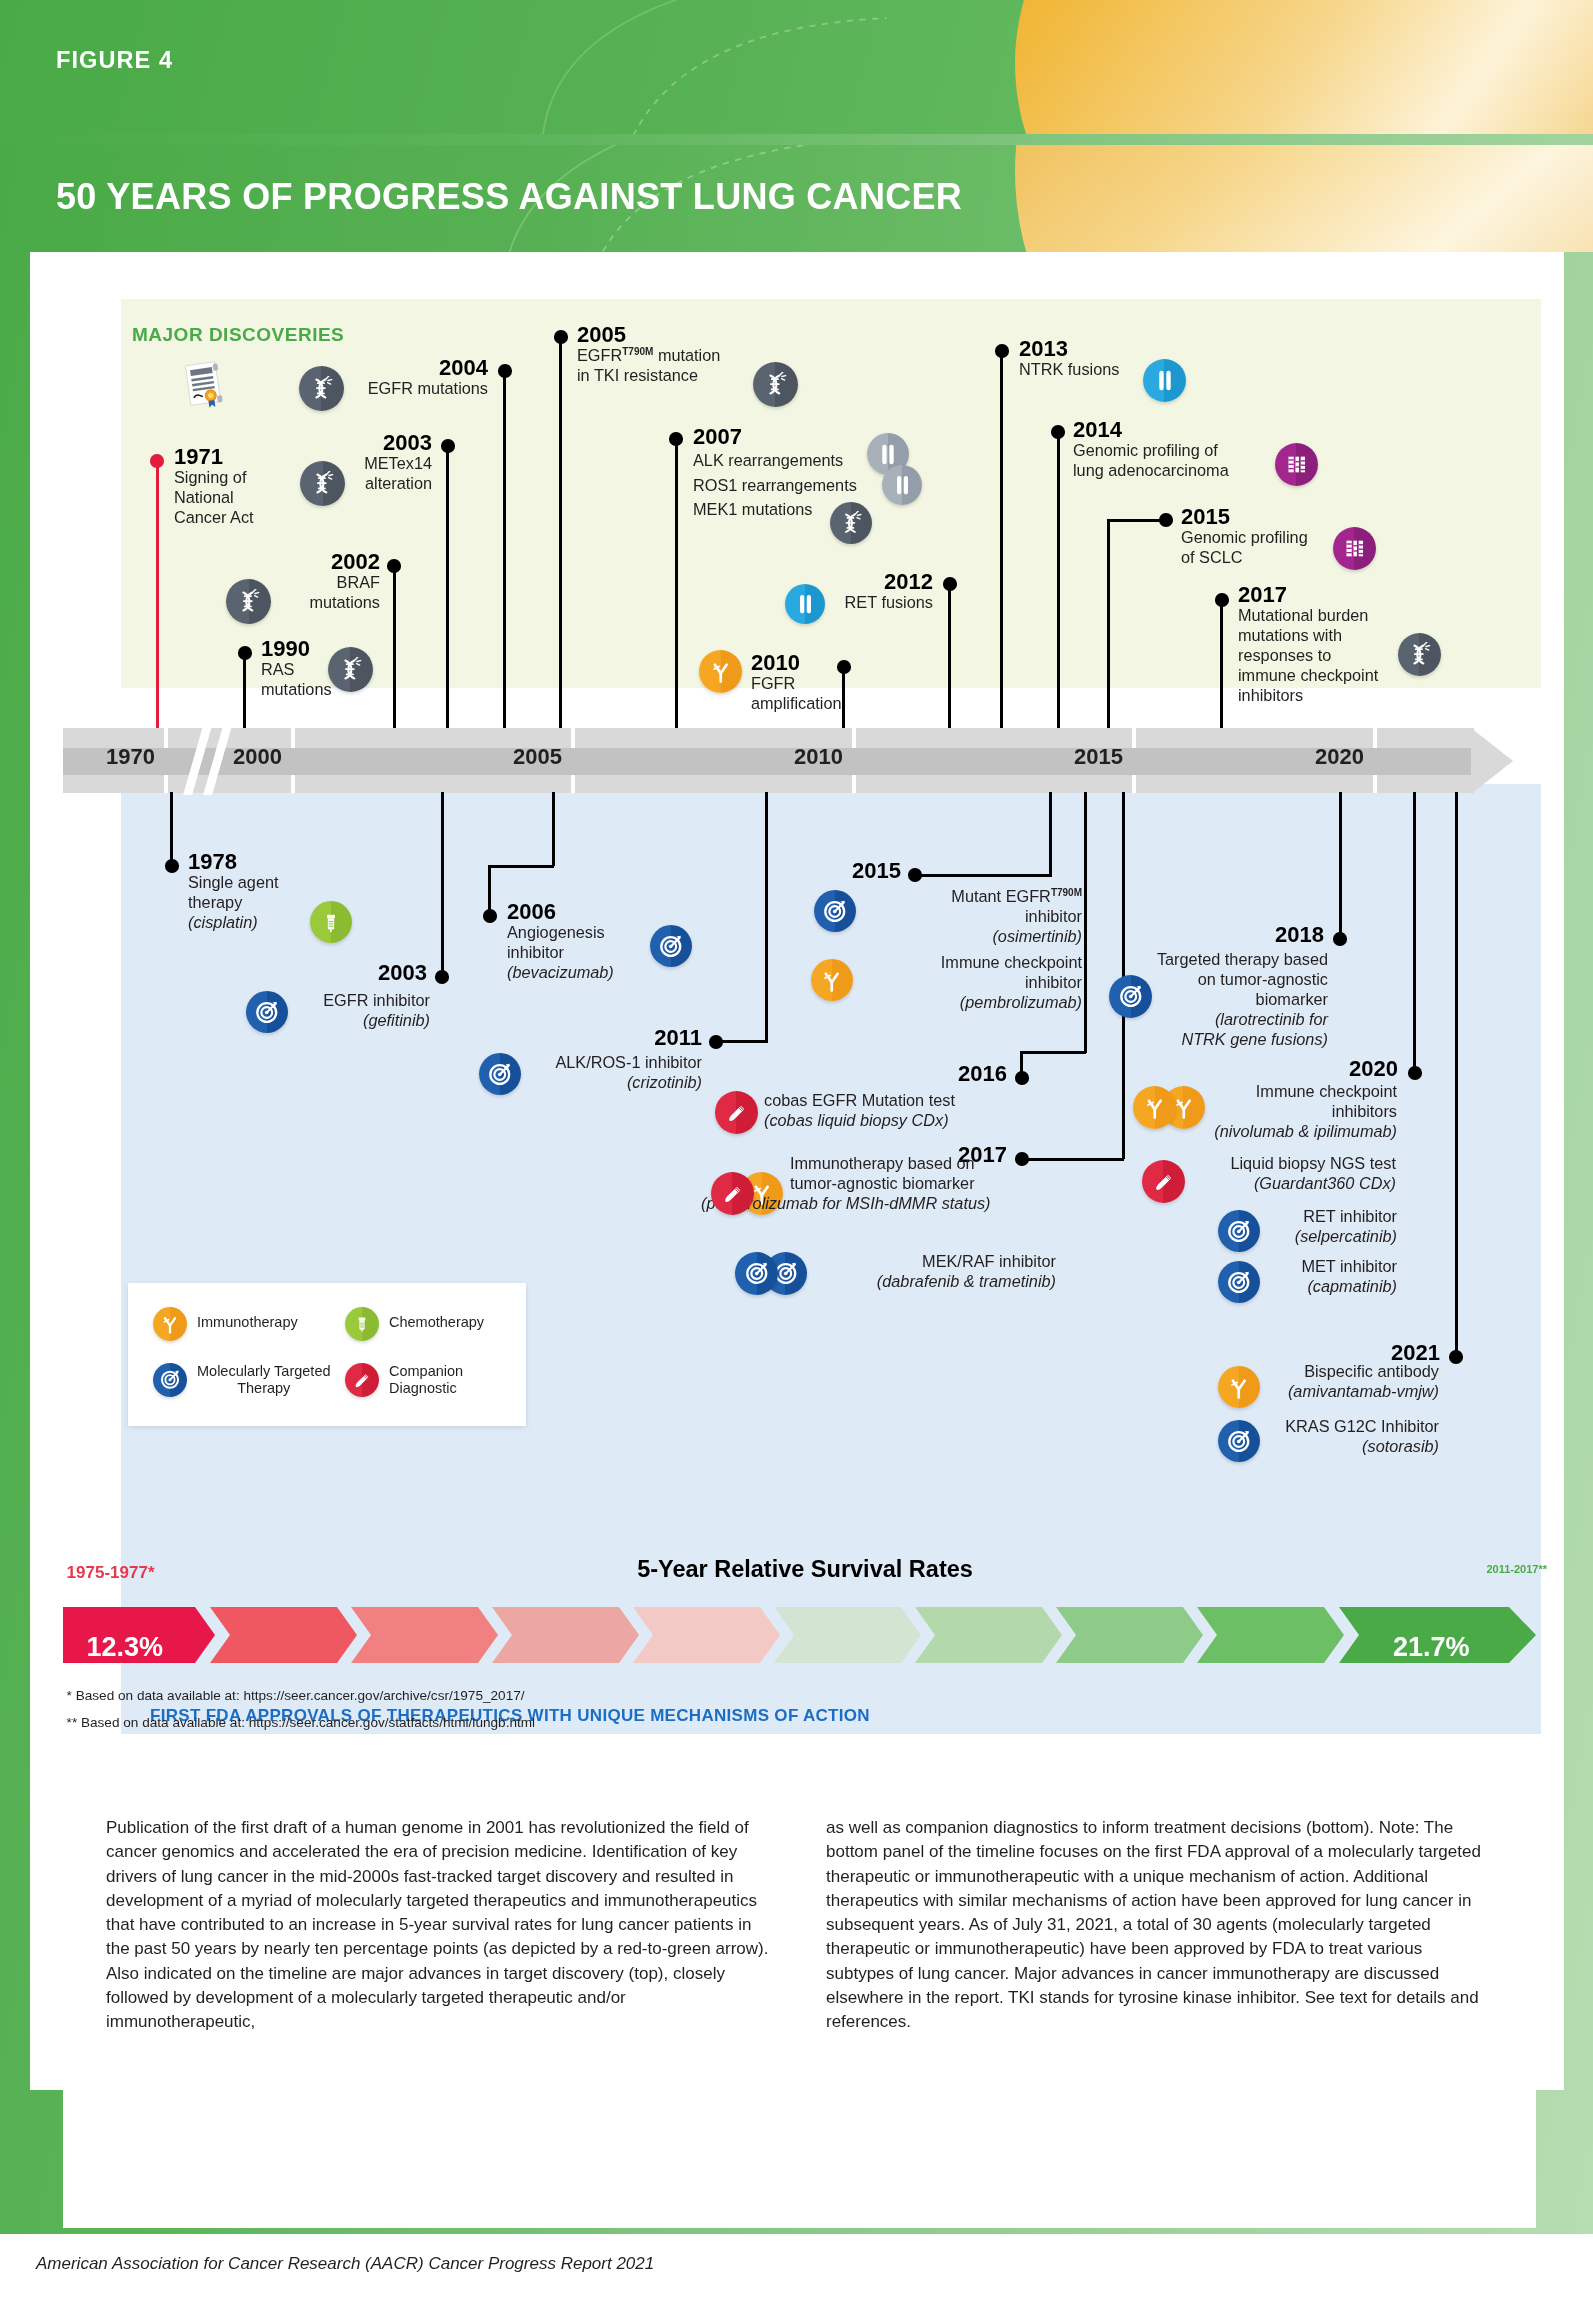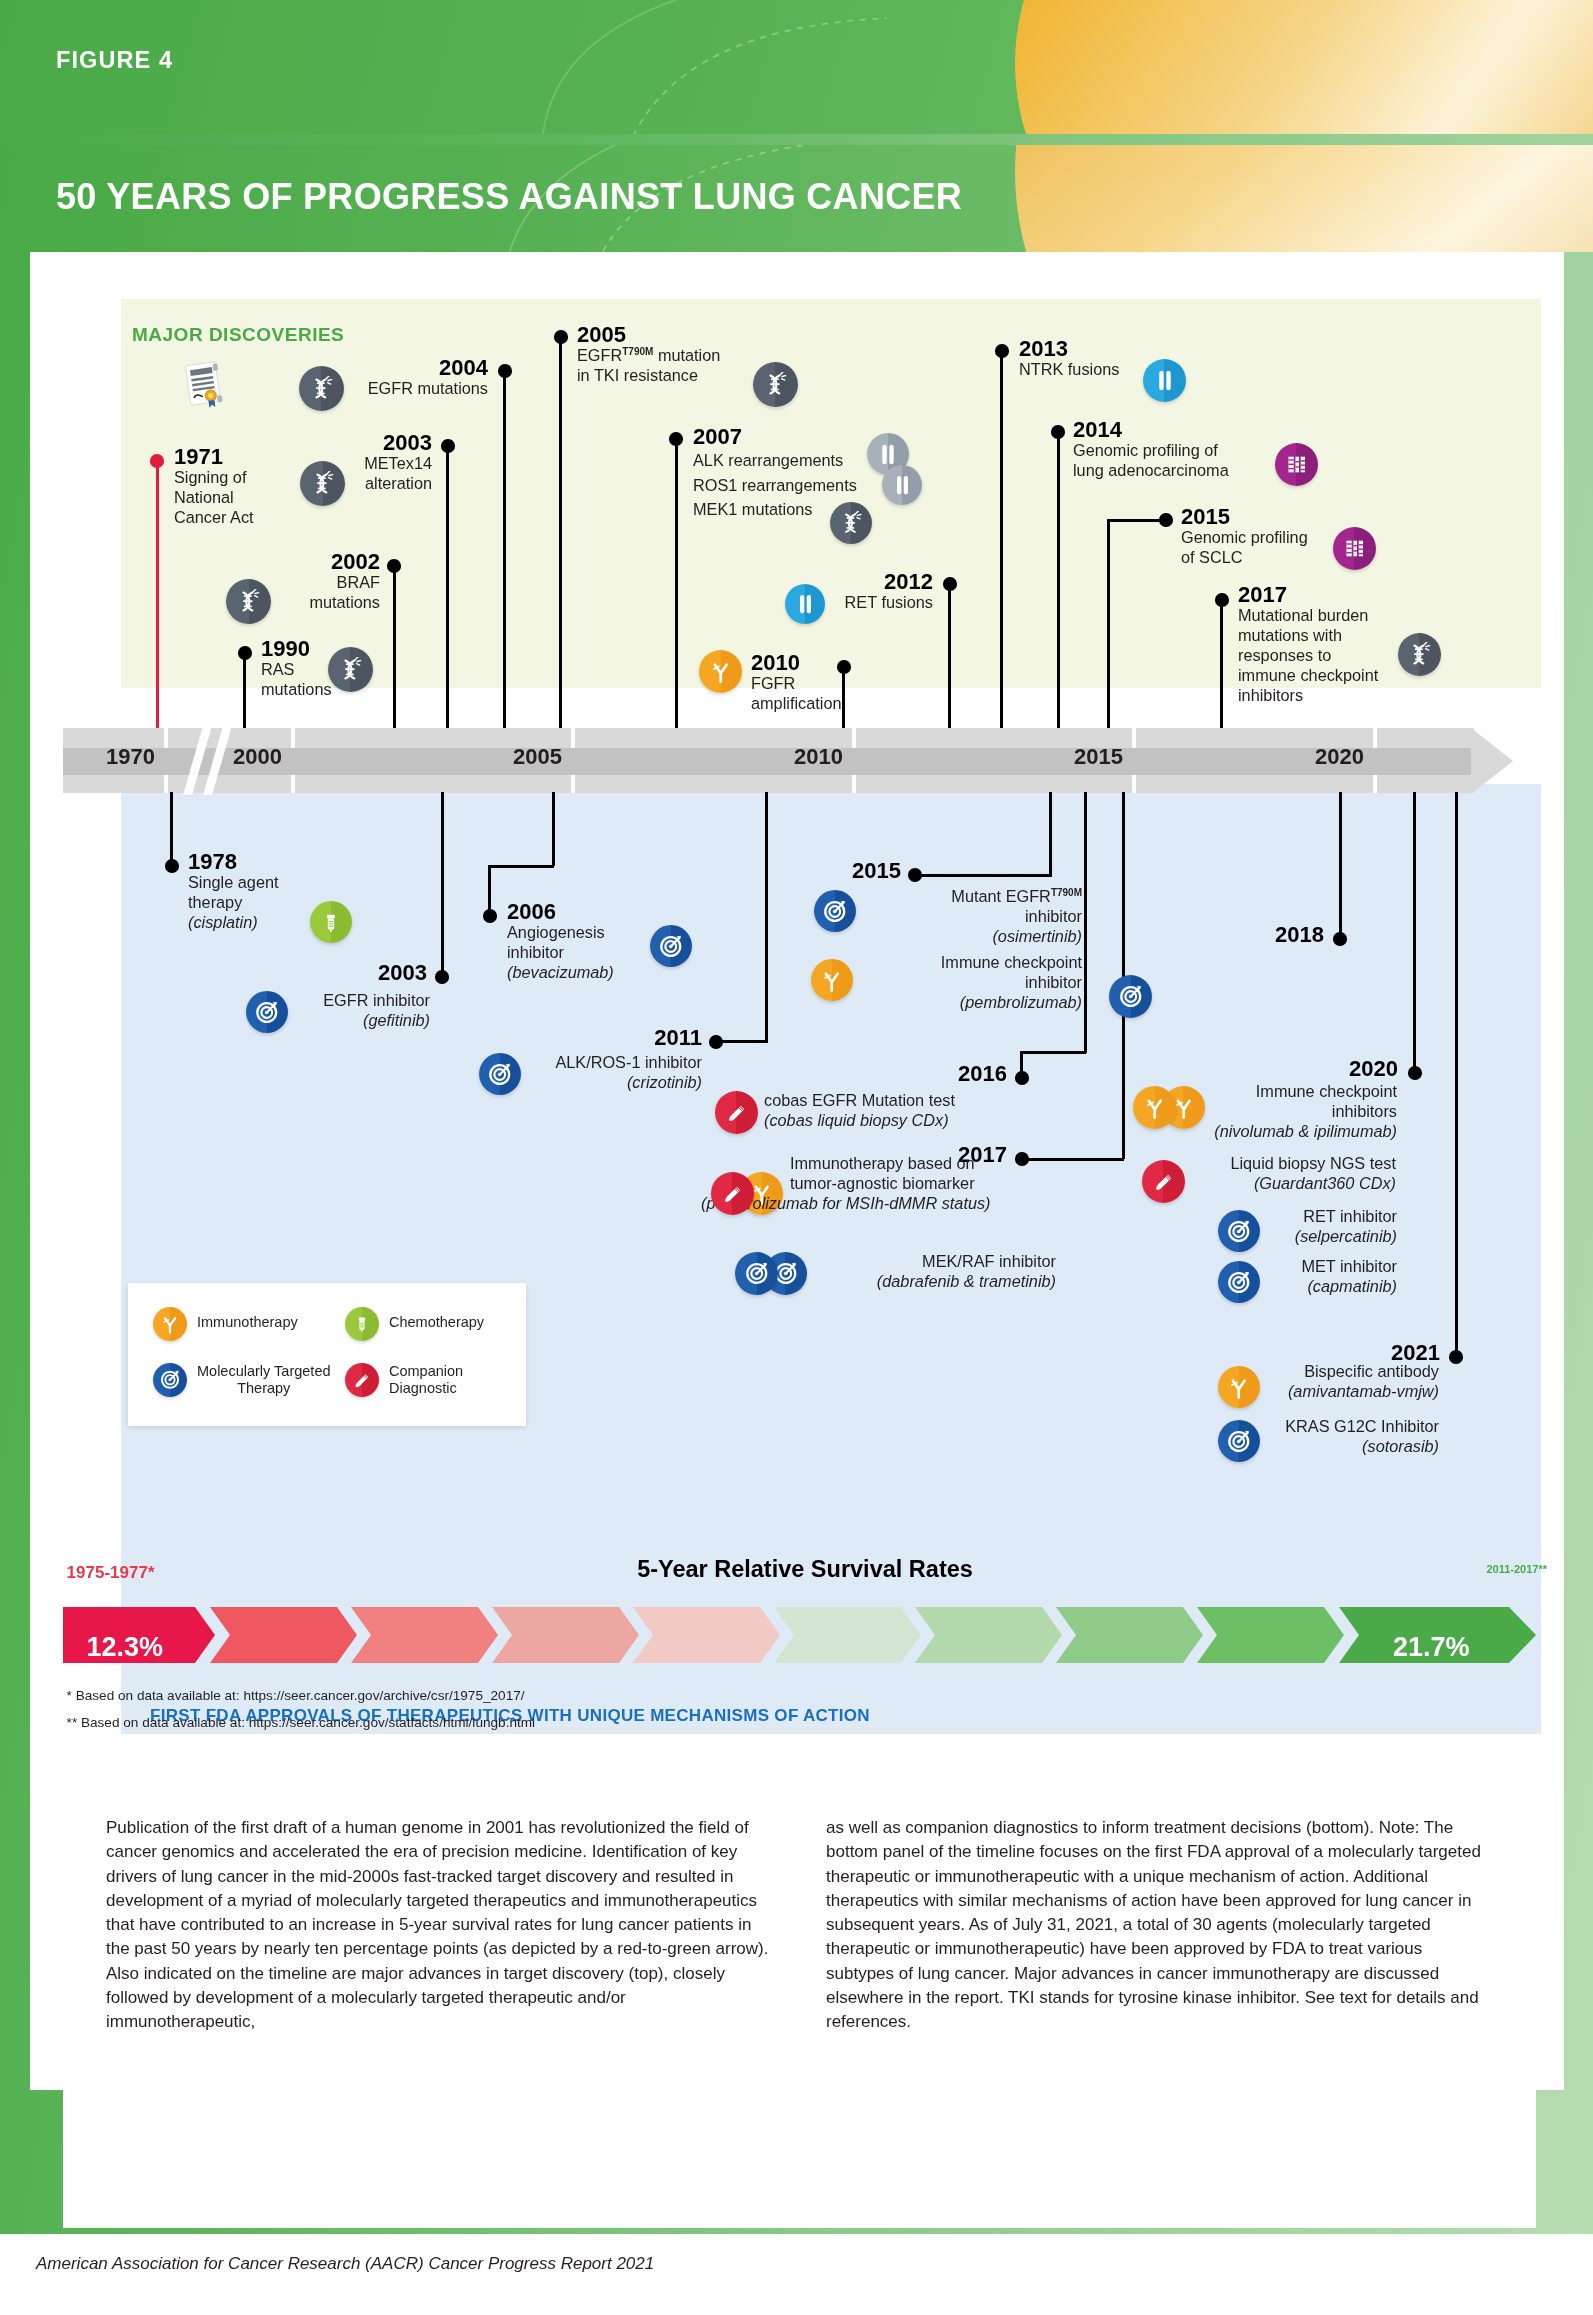--- a/index.html
+++ b/index.html
@@ -697,20 +697,26 @@
   <div class="stem" style="left:1339px;top:792px;height:145px;"></div>
   <div class="dot" style="left:1333px;top:932px;"></div>
   <div class="entry ra" style="left:1167px;top:923px;width:157px;">
     <div class="yr">2018</div>
   </div>
   <div class="ic target" style="left:1109px;top:975px;width:43px;height:43px;">
     <svg width="23.5" height="27" viewBox="0 0 26 30">
         <use href="#g-target"></use>
       </svg>
   </div>
+  <div class="entry ra" style="left:1125px;top:950px;width:203px;">
+    <div class="txt">
+      Targeted therapy based<br>on tumor-agnostic<br>biomarker<br>
+      <span class="it">(larotrectinib for<br>NTRK gene fusions)</span>
+    </div>
+  </div>
 
   <div class="stem" style="left:1413px;top:792px;height:279px;"></div>
   <div class="dot" style="left:1408px;top:1066px;"></div>
   <div class="entry ra" style="left:1239px;top:1057px;width:159px;">
     <div class="yr">2020</div>
   </div>
   <div class="ic orange" style="left:1133px;top:1086px;width:43px;height:43px;z-index:2;">
     <svg width="23.5" height="25" viewBox="0 0 28 28">
         <use href="#g-antibody"></use>
       </svg>

